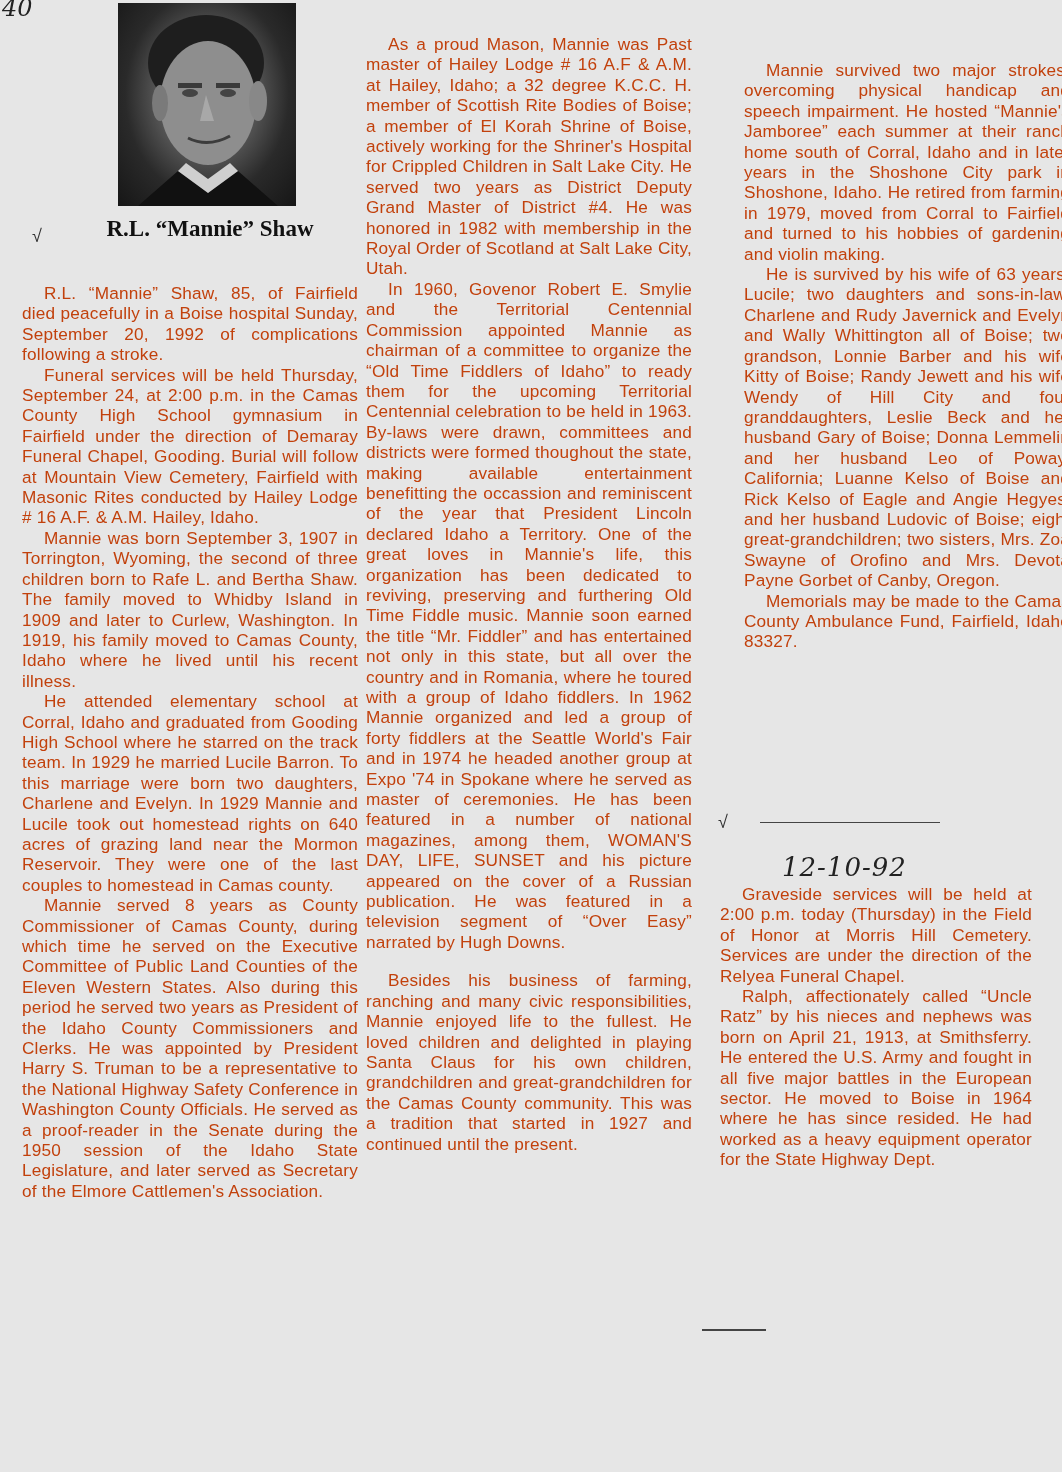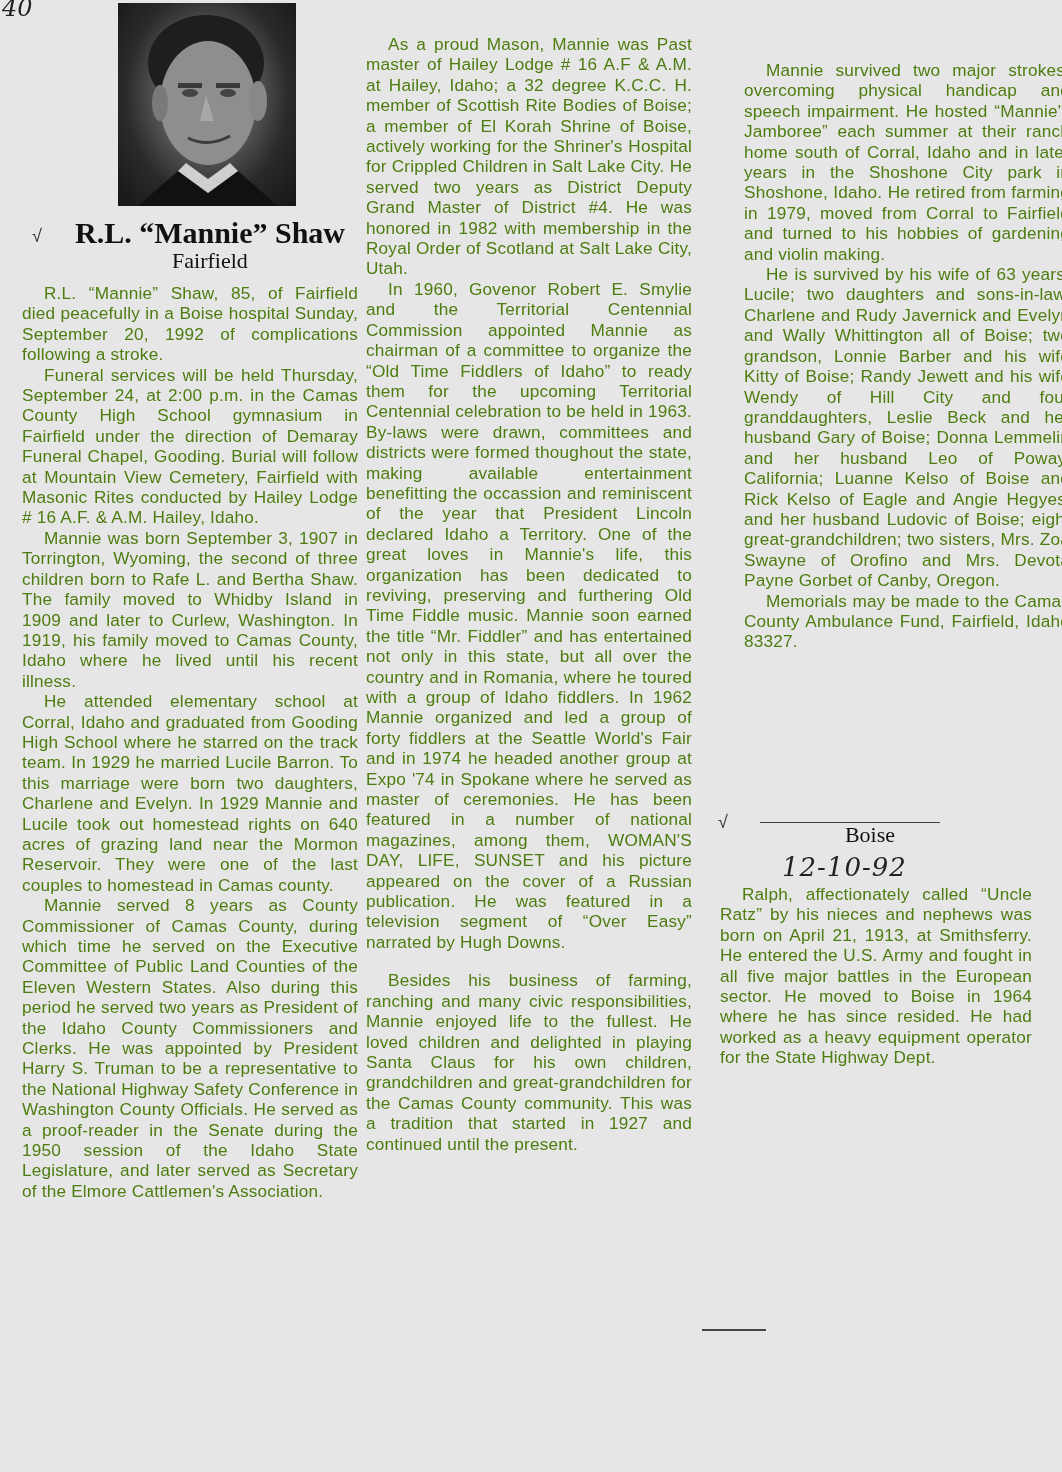--- a/index.html
+++ b/index.html
@@ -15,25 +15,25 @@
   .photo {
     position: absolute; left: 118px; top: 3px; width: 178px; height: 203px;
     background: radial-gradient(ellipse at 50% 45%, #8a8a8a 0%, #5d5d5d 35%, #2a2a2a 65%, #161616 100%);
     overflow: hidden;
   }
   .photo svg { width: 100%; height: 100%; display: block; }
   .headline {
     position: absolute; text-align: center; font-family: "Liberation Serif", "DejaVu Serif", serif;
     color: #111;
   }
-  .hl-name { font-weight: bold; font-size: 30px; }
+  .hl-name { font-weight: bold; font-size: 23px; }
   .hl-town { font-size: 22px; line-height: 22px; }
   .col {
     position: absolute; font-size: 17.2px; line-height: 20.4px; text-align: justify;
-    letter-spacing: 0.2px; color: #4d7c0f;
+    letter-spacing: 0.2px; color: #c2410c;
   }
   .col p { margin: 0; text-indent: 22px; }
   .mark { position: absolute; color: #333; font-size: 18px; }
   .rule { position: absolute; height: 1px; background: #444; }
 </style>
 </head>
 <body>
 
 <div class="hand" style="left:2px; top:-6px; font-size:24px;">40</div>
 <div class="mark" style="left:32px; top:226px;">√</div>
@@ -52,21 +52,20 @@
     <ellipse cx="110" cy="90" rx="8" ry="4" fill="#444"></ellipse>
     <path d="M88 92 L82 118 L96 118 Z" fill="#a8a8a8"></path>
     <path d="M70 135 Q90 145 112 133" stroke="#3c3c3c" stroke-width="3" fill="none"></path>
     <path d="M20 203 L60 168 L90 190 L120 168 L160 203 Z" fill="#111"></path>
     <path d="M60 168 L90 190 L120 168 L112 160 L90 176 L68 160 Z" fill="#cfcfcf"></path>
   </svg>
 </div>
 
 <div class="headline" style="left:60px; top:216px; width:300px;">
   <div class="hl-name">R.L. “Mannie” Shaw</div>
-  <div class="hl-town">Fairfield</div>
 </div>
 
 <div class="col" style="left:22px; top:283px; width:336px;">
   <p>R.L. “Mannie” Shaw, 85, of Fairfield died peacefully in a Boise hospital Sunday, September 20, 1992 of complications following a stroke.</p>
   <p>Funeral services will be held Thursday, September 24, at 2:00 p.m. in the Camas County High School gymnasium in Fairfield under the direction of Demaray Funeral Chapel, Gooding. Burial will follow at Mountain View Cemetery, Fairfield with Masonic Rites conducted by Hailey Lodge # 16 A.F. &amp; A.M. Hailey, Idaho.</p>
   <p>Mannie was born September 3, 1907 in Torrington, Wyoming, the second of three children born to Rafe L. and Bertha Shaw. The family moved to Whidby Island in 1909 and later to Curlew, Washington. In 1919, his family moved to Camas County, Idaho where he lived until his recent illness.</p>
   <p>He attended elementary school at Corral, Idaho and graduated from Gooding High School where he starred on the track team. In 1929 he married Lucile Barron. To this marriage were born two daughters, Charlene and Evelyn. In 1929 Mannie and Lucile took out homestead rights on 640 acres of grazing land near the Mormon Reservoir. They were one of the last couples to homestead in Camas county.</p>
   <p>Mannie served 8 years as County Commissioner of Camas County, during which time he served on the Executive Committee of Public Land Counties of the Eleven Western States. Also during this period he served two years as President of the Idaho County Commissioners and Clerks. He was appointed by President Harry S. Truman to be a representative to the National Highway Safety Conference in Washington County Officials. He served as a proof-reader in the Senate during the 1950 session of the Idaho State Legislature, and later served as Secretary of the Elmore Cattlemen's Association.</p>
 </div>
 
@@ -77,18 +76,18 @@
 </div>
 
 <div class="col" style="left:744px; top:60px; width:326px;">
   <p>Mannie survived two major strokes, overcoming physical handicap and speech impairment. He hosted “Mannie's Jamboree” each summer at their ranch home south of Corral, Idaho and in later years in the Shoshone City park in Shoshone, Idaho. He retired from farming in 1979, moved from Corral to Fairfield and turned to his hobbies of gardening and violin making.</p>
   <p>He is survived by his wife of 63 years, Lucile; two daughters and sons-in-law, Charlene and Rudy Javernick and Evelyn and Wally Whittington all of Boise; two grandson, Lonnie Barber and his wife Kitty of Boise; Randy Jewett and his wife Wendy of Hill City and four granddaughters, Leslie Beck and her husband Gary of Boise; Donna Lemmelin and her husband Leo of Poway, California; Luanne Kelso of Boise and Rick Kelso of Eagle and Angie Hegyesi and her husband Ludovic of Boise; eight great-grandchildren; two sisters, Mrs. Zoa Swayne of Orofino and Mrs. Devota Payne Gorbet of Canby, Oregon.</p>
   <p>Memorials may be made to the Camas County Ambulance Fund, Fairfield, Idaho 83327.</p>
 </div>
 
 <div class="rule" style="left:760px; top:822px; width:180px;"></div>
 <div class="headline" style="left:740px; top:824px; width:300px;">
-  <div class="hl-town" style="margin-left:-40px;">Boise</div>
 </div>
 <div class="col" style="left:720px; top:884px; width:312px;">
+  <p>Graveside services will be held at 2:00 p.m. today (Thursday) in the Field of Honor at Morris Hill Cemetery. Services are under the direction of the Relyea Funeral Chapel.</p>
   <p>Ralph, affectionately called “Uncle Ratz” by his nieces and nephews was born on April 21, 1913, at Smithsferry. He entered the U.S. Army and fought in all five major battles in the European sector. He moved to Boise in 1964 where he has since resided. He had worked as a heavy equipment operator for the State Highway Dept.</p>
 </div>
 <div class="rule" style="left:702px; top:1329px; width:64px; height:2px;"></div>
 
 </body></html>

